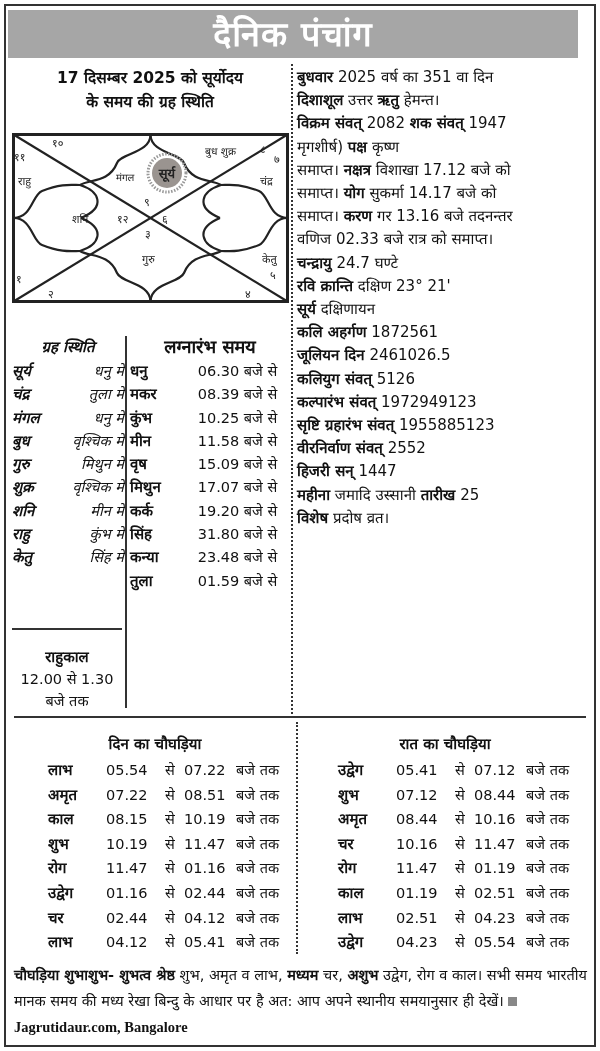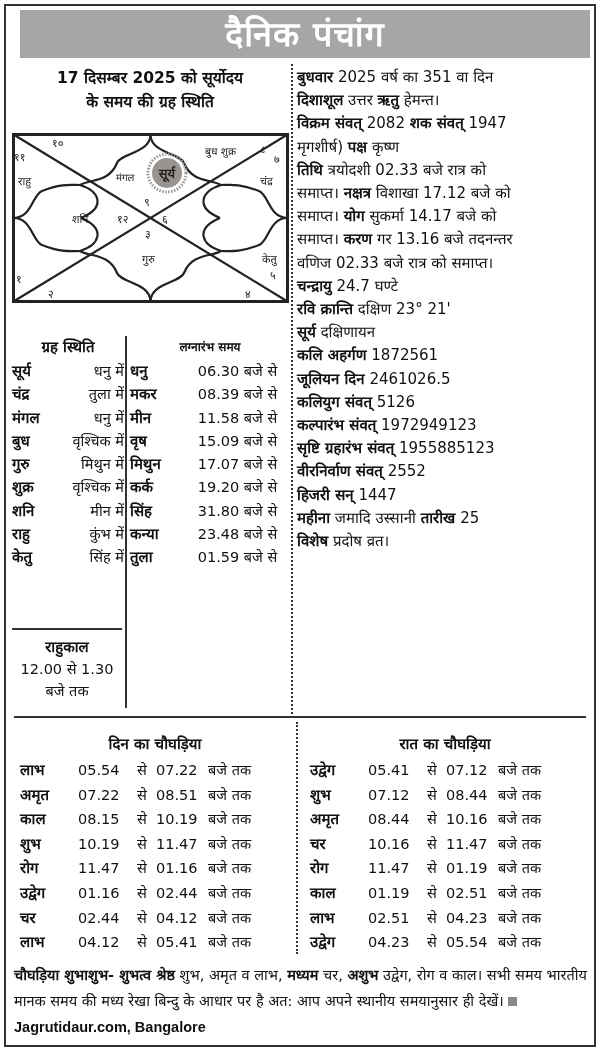--- a/index.html
+++ b/index.html
@@ -1,61 +1,61 @@
 <!DOCTYPE html>
 <html><head>
 <meta charset="utf-8">
 <style>
   * { box-sizing: border-box; margin: 0; padding: 0; }
   html, body { width: 600px; height: 1051px; background: #ffffff; }
   body { font-family: "DejaVu Sans", sans-serif; color: #111; position: relative; overflow: hidden; }
   .frame { position: absolute; left: 4px; top: 4px; width: 592px; height: 1043px; border: 2px solid #333; }
-  .title-bar { position: absolute; left: 20px; top: 10px; width: 570px; height: 48px; background: #a6a6a6; color: #fff; font-size: 34px; font-weight: bold; text-align: center; line-height: 48px; letter-spacing: 1px; }
+  .title-bar { position: absolute; left: 8px; top: 10px; width: 570px; height: 48px; background: #a6a6a6; color: #fff; font-size: 34px; font-weight: bold; text-align: center; line-height: 48px; letter-spacing: 1px; }
 
   .left-col { position: absolute; left: 10px; top: 66px; width: 280px; }
   .head-title { font-size: 15.5px; font-weight: bold; text-align: center; line-height: 24px; }
 
   .vdots { position: absolute; border-left: 2px dotted #333; }
 
   .chart { position: absolute; left: 12px; top: 133px; width: 277px; height: 170px; }
 
-  .grah-col { position: absolute; left: 12px; top: 334px; width: 112px; }
+  .grah-col { position: absolute; left: 12px; top: 334px; width: 112px; font-style: italic; }
   .grah-head { font-size: 15px; font-weight: bold; text-align: center; height: 26px; line-height: 26px; }
   .grah-row { display: flex; justify-content: space-between; height: 23.3px; line-height: 23.3px; font-size: 14.5px; }
   .grah-row .pl { font-weight: bold; font-size: 15px; }
-  .rahu-box { position: absolute; left: 12px; top: 628px; width: 110px; text-align: center; border-top: 2px solid #333; padding-top: 6px; }
+  .rahu-box { position: absolute; left: 12px; top: 628px; width: 110px; text-align: center; border-top: 2px solid #333; padding-top: 16px; }
   .rahu-box .t { font-size: 15px; font-weight: bold; line-height: 22px; }
   .rahu-box .v { font-size: 14.5px; line-height: 22px; }
 
   .vline-mid { position: absolute; left: 125px; top: 336px; height: 372px; border-left: 2px solid #333; }
 
   .lagna-col { position: absolute; left: 130px; top: 334px; width: 160px; }
-  .lagna-head { font-size: 12px; font-weight: bold; text-align: center; height: 26px; line-height: 26px; }
+  .lagna-head { font-size: 18px; font-weight: bold; text-align: center; height: 26px; line-height: 26px; }
   .lagna-row { display: flex; height: 23.3px; line-height: 23.3px; font-size: 14.5px; white-space: nowrap; }
   .lagna-row .r { font-weight: bold; font-size: 15px; width: 55px; }
   .lagna-row .tm { flex: 1; text-align: center; }
 
   .right-col { position: absolute; left: 297px; top: 66px; width: 296px; font-size: 15px; line-height: 23.2px; }
   .right-col b { font-weight: bold; }
   .right-col .line { white-space: nowrap; }
 
   .hr-mid { position: absolute; left: 14px; top: 716px; width: 572px; border-top: 2px solid #333; }
 
   .chog { position: absolute; top: 732px; width: 270px; }
   .chog-head { font-size: 15px; font-weight: bold; text-align: center; line-height: 24px; height: 26px; }
   .chog-row { display: flex; height: 24.6px; line-height: 24.6px; font-size: 14.5px; white-space: nowrap; }
-  .chog-row .n { font-weight: bold; font-size: 15px; width: 58px; }
+  .chog-row .n { font-weight: bold; font-size: 15px; width: 58px; margin-left: 28px; }
   .chog-row .a { width: 50px; }
   .chog-row .se { width: 28px; text-align: center; }
   .chog-row .b { width: 52px; }
   .chog-row .s { }
 
   .footer { position: absolute; left: 14px; top: 962px; width: 574px; font-size: 14.5px; line-height: 26px; }
   .footer b { font-weight: bold; }
-  .footer .brand { font-family: Liberation Sans, sans-serif; font-weight: bold; font-size: 14.5px; }
+  .footer .brand { font-family: Liberation Serif, serif; font-weight: bold; font-size: 14.5px; }
   .footer .sq { display: inline-block; width: 9px; height: 9px; background: #888; margin: 0 2px 0 4px; }
 </style>
 </head>
 <body>
 
 <div class="frame"></div>
 
 <div class="title-bar">दैनिक पंचांग</div>
 
 <div class="left-col">
@@ -161,20 +161,24 @@
   <div id="lagna-rows">
       <div class="lagna-row">
      <span class="r">धनु</span>
      <span class="tm">06.30 बजे से</span>
    </div>
       <div class="lagna-row">
      <span class="r">मकर</span>
      <span class="tm">08.39 बजे से</span>
    </div>
       <div class="lagna-row">
+     <span class="r">कुंभ</span>
+     <span class="tm">10.25 बजे से</span>
+   </div>
+      <div class="lagna-row">
      <span class="r">मीन</span>
      <span class="tm">11.58 बजे से</span>
    </div>
       <div class="lagna-row">
      <span class="r">वृष</span>
      <span class="tm">15.09 बजे से</span>
    </div>
       <div class="lagna-row">
      <span class="r">मिथुन</span>
      <span class="tm">17.07 बजे से</span>
@@ -196,21 +200,20 @@
      <span class="tm">01.59 बजे से</span>
    </div>
     </div>
 </div>
 
 <div class="right-col">
   <div class="line"><b>बुधवार</b> <span>2025 वर्ष का 351 वा दिन</span></div>
   <div class="line"><b>दिशाशूल</b> <span>उत्तर</span> <b>ऋतु</b> <span>हेमन्त।</span></div>
   <div class="line"><b>विक्रम संवत्</b> <span>2082</span> <b>शक संवत्</b> <span>1947</span></div>
   <div class="line"><span>मृगशीर्ष)</span> <b>पक्ष</b> <span>कृष्ण</span></div>
-  <div class="line"><b>तिथि</b> <span>त्रयोदशी 02.33 बजे रात्र को</span></div>
   <div class="line"><span>समाप्त।</span> <b>नक्षत्र</b> <span>विशाखा 17.12 बजे को</span></div>
   <div class="line"><span>समाप्त।</span> <b>योग</b> <span>सुकर्मा 14.17 बजे को</span></div>
   <div class="line"><span>समाप्त।</span> <b>करण</b> <span>गर 13.16 बजे तदनन्तर</span></div>
   <div class="line"><span>वणिज 02.33 बजे रात्र को समाप्त।</span></div>
   <div class="line"><b>चन्द्रायु</b> <span>24.7 घण्टे</span></div>
   <div class="line"><b>रवि क्रान्ति</b> <span>दक्षिण 23° 21'</span></div>
   <div class="line"><b>सूर्य</b> <span>दक्षिणायन</span></div>
   <div class="line"><b>कलि अहर्गण</b> <span>1872561</span></div>
   <div class="line"><b>जूलियन दिन</b> <span>2461026.5</span></div>
   <div class="line"><b>कलियुग संवत्</b> <span>5126</span></div>

